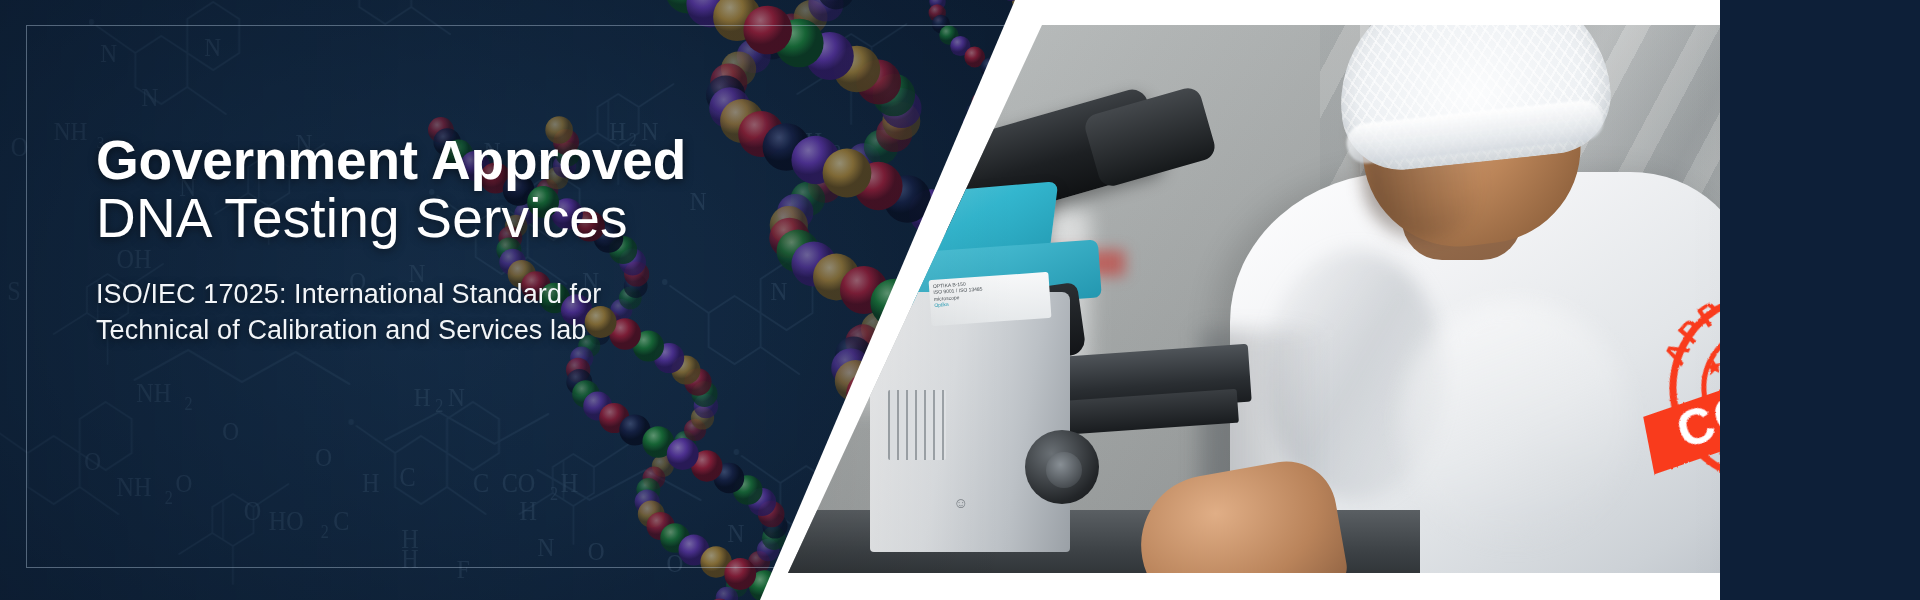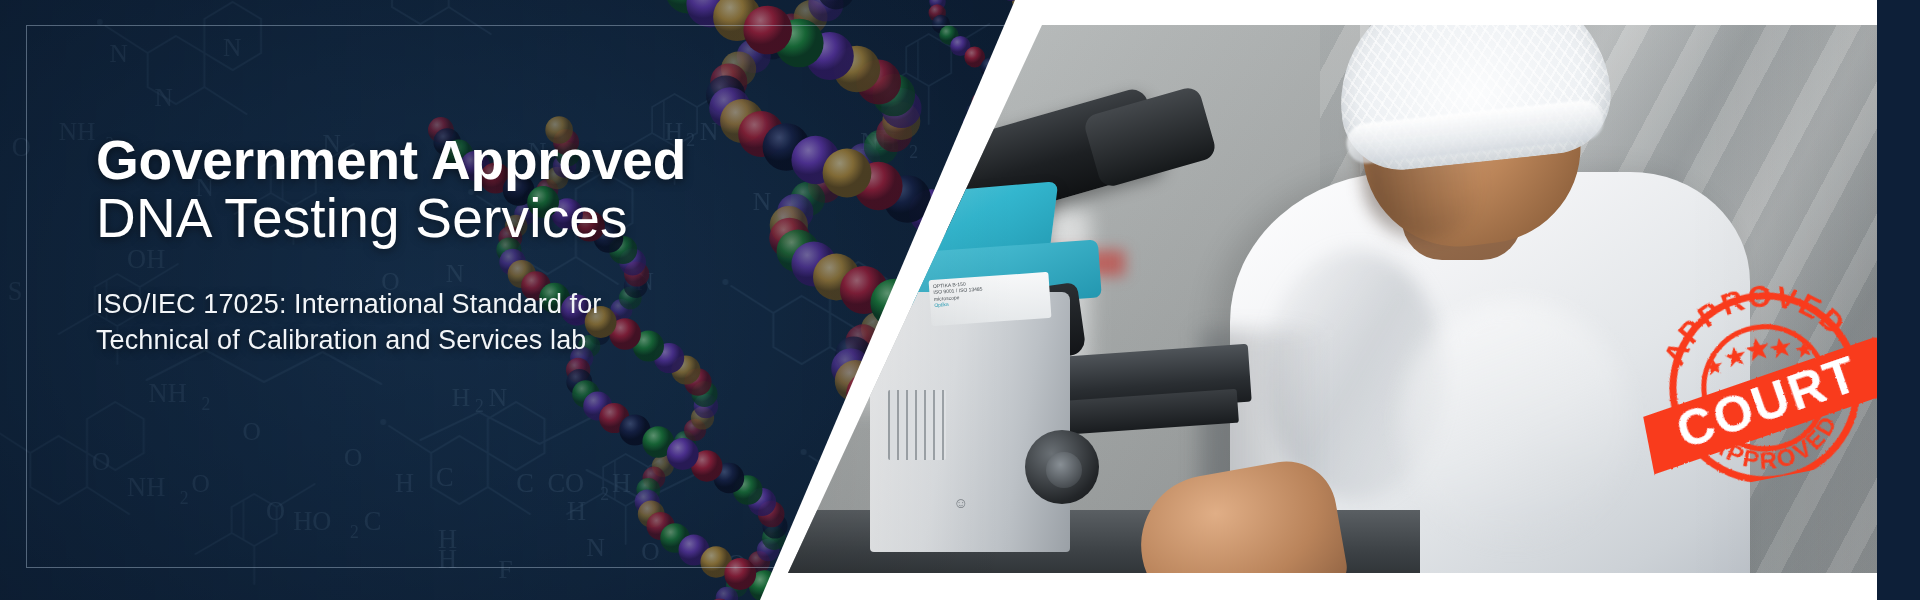--- a/index.html
+++ b/index.html
@@ -2,21 +2,21 @@
 <html><head>
 <meta charset="utf-8">
 <title>Government Approved DNA Testing Services Banner</title>
 <style>
   html,body{margin:0;padding:0;}
   body{
     width:1920px;height:600px;overflow:hidden;
     font-family:"Liberation Sans","DejaVu Sans",sans-serif;
     background:#0d1f38;
   }
-  .banner{position:relative;width:1877px;height:600px;overflow:hidden;background:#0f766e;}
+  .banner{position:relative;width:1720px;height:600px;overflow:hidden;background:#0f766e;}
 
   
   .bg-base{
     position:absolute;inset:0;
     background:
       radial-gradient(ellipse 900px 620px at 420px 300px, #1d3d5e 0%, #16304c 38%, #0f2239 70%, #0b1a2d 100%),
       linear-gradient(100deg,#0b1a2d 0%,#13293f 30%,#1a3553 55%,#0e2038 100%);
   }
 
   
@@ -49,21 +49,21 @@
     letter-spacing:-.2px;
     text-shadow:0 2px 10px rgba(0,0,0,.55);
     white-space:nowrap;
   }
   .h-line2{
     font-size:55px;font-weight:300;color:#ffffff;line-height:1.12;
     margin-top:0;letter-spacing:.2px;
     text-shadow:0 2px 10px rgba(0,0,0,.55);
     white-space:nowrap;
   }
-  .sub{margin-top:36px;}
+  .sub{margin-top:26px;}
   .sub-line{
     font-size:27px;font-weight:300;color:#f2f5f8;line-height:1.34;
     letter-spacing:.1px;
     text-shadow:0 2px 9px rgba(0,0,0,.6);
     white-space:nowrap;
   }
 
   
   .photo-wrap{
     position:absolute;left:760px;top:0;width:1160px;height:600px;

